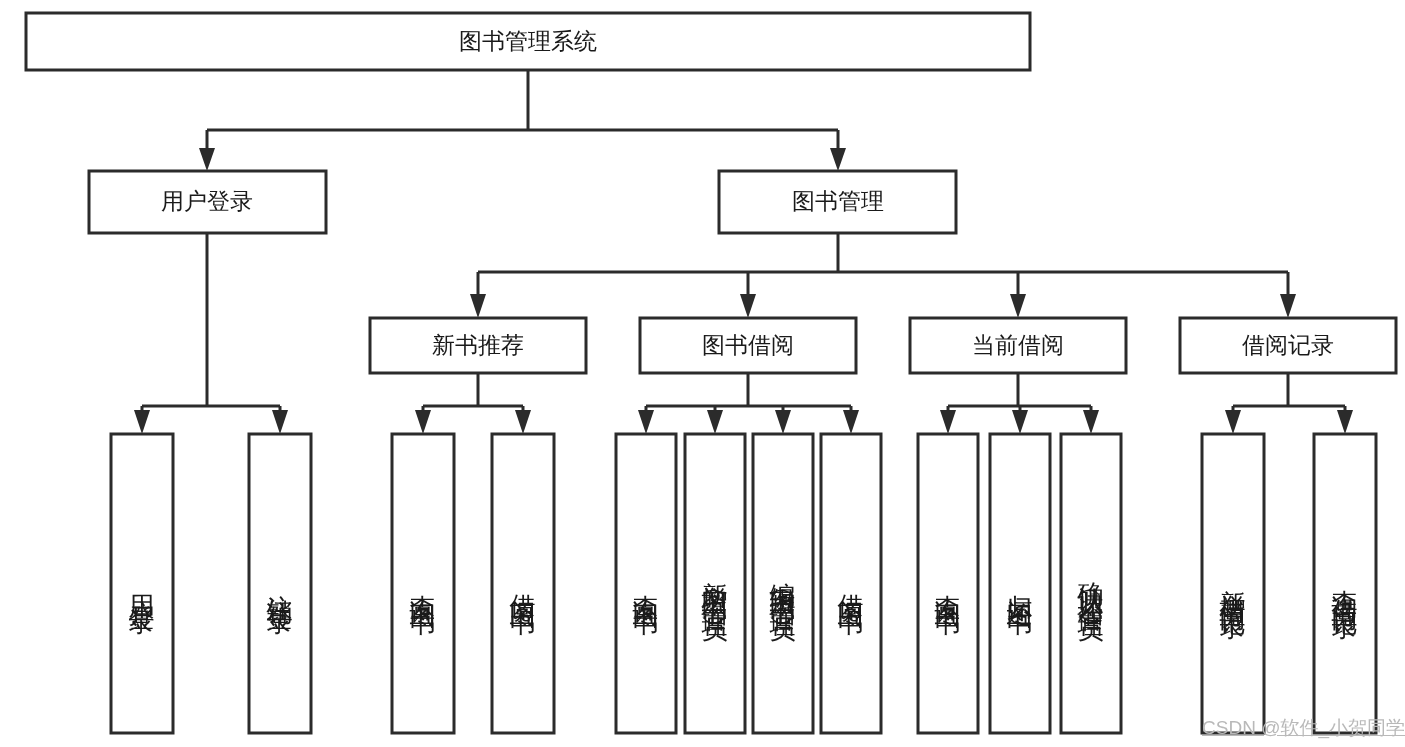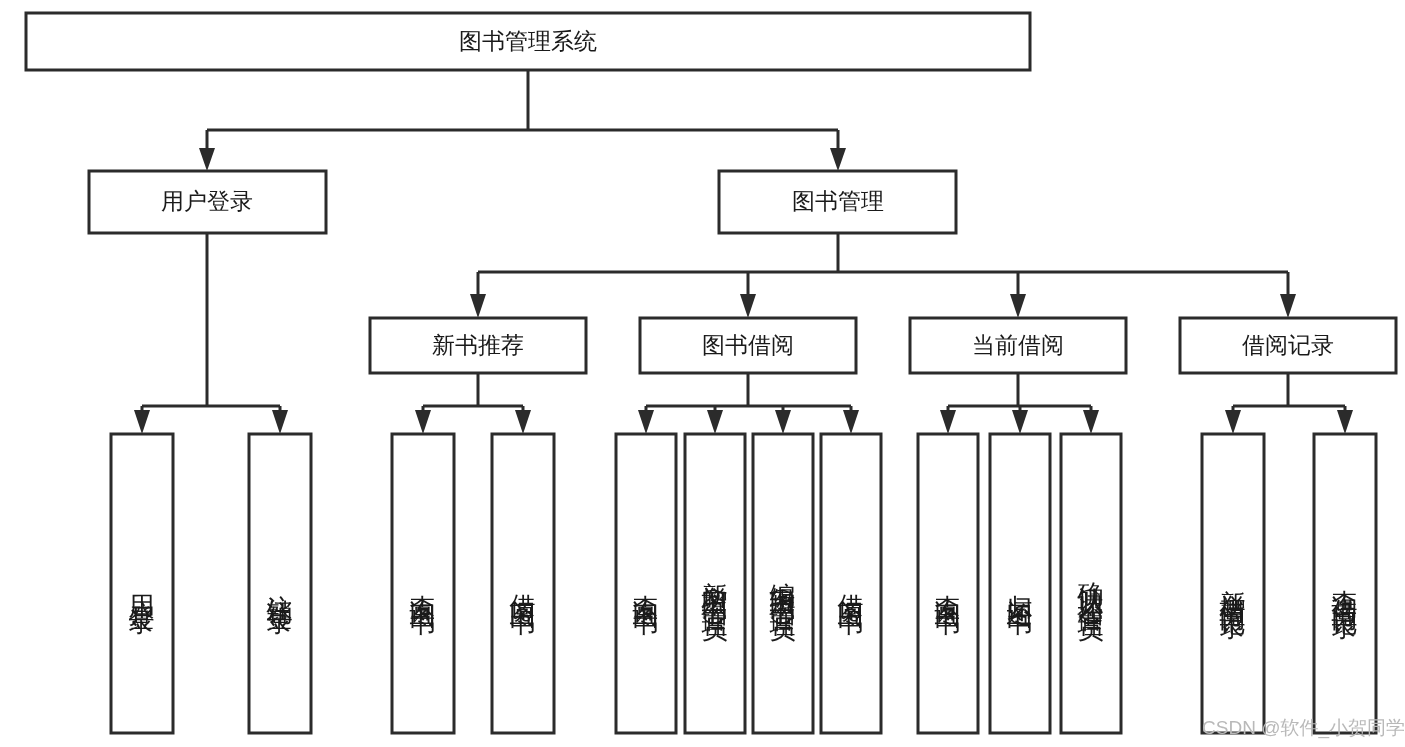--- a/index.html
+++ b/index.html
@@ -45,20 +45,21 @@
   }
   .watermark {
     position: absolute;
     right: 8px;
     bottom: 6px;
     font-family: "Liberation Sans", "DejaVu Sans", sans-serif;
     font-size: 19px;
     color: #b9b9b9;
     white-space: nowrap;
     user-select: none;
+    text-decoration: underline;
   }
 </style>
 </head>
 <body>
 
 <div id="diagram-root">
   <svg width="1405" height="747" viewBox="0 0 1405 747" xmlns="http://www.w3.org/2000/svg">
 
     <g>
 

